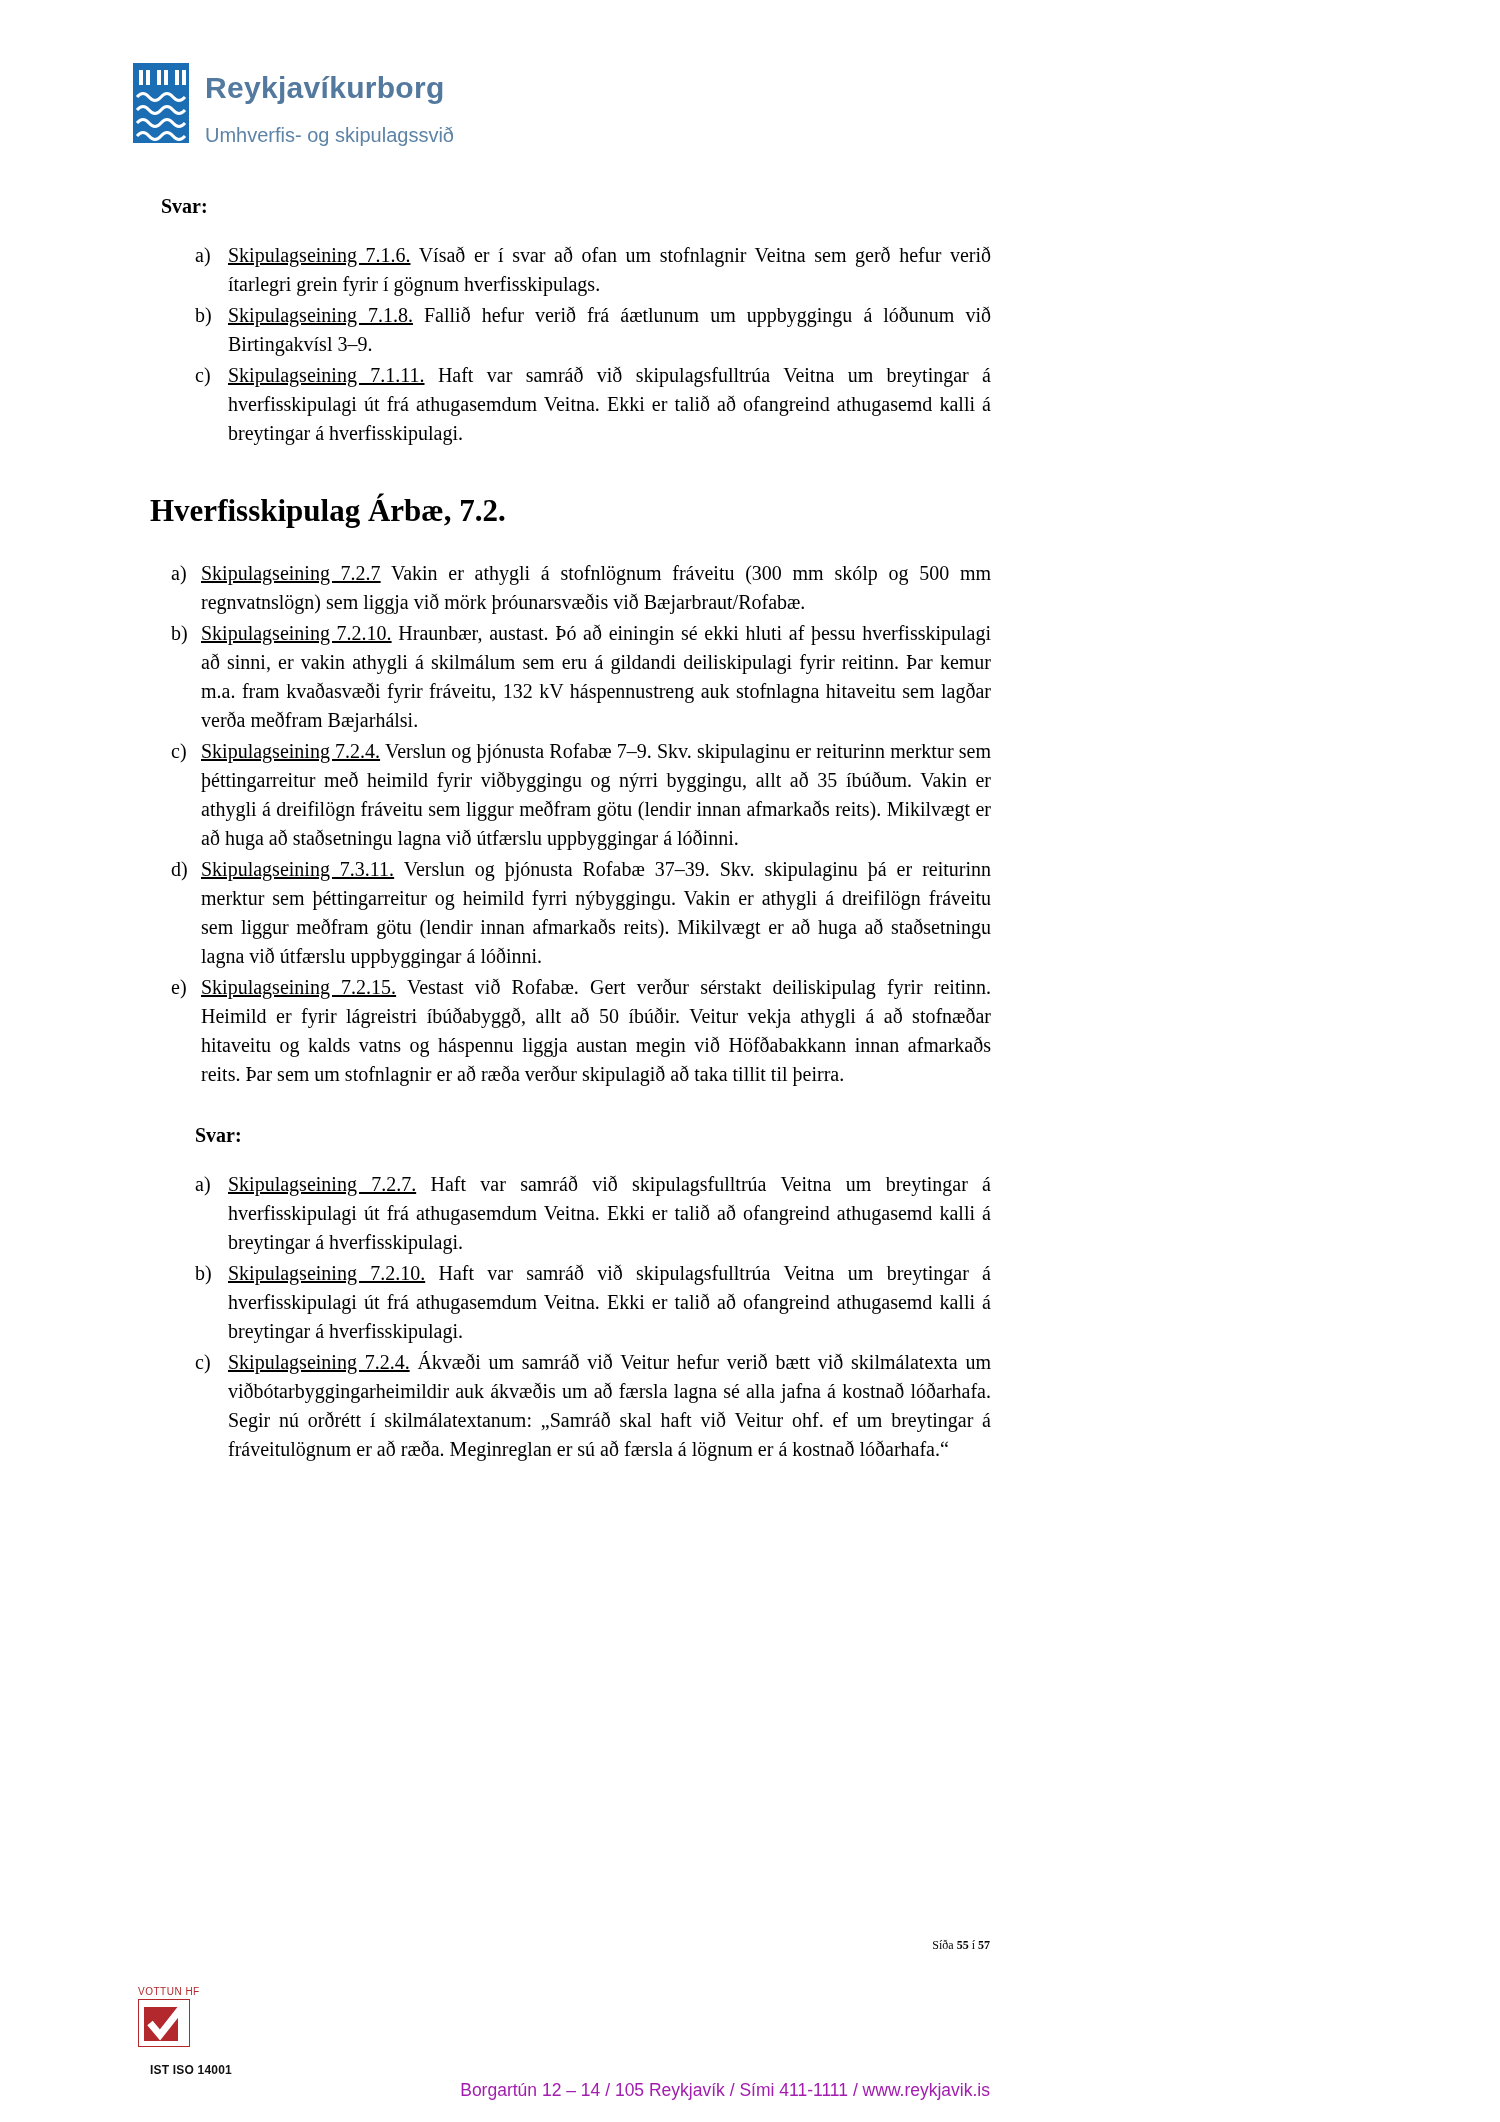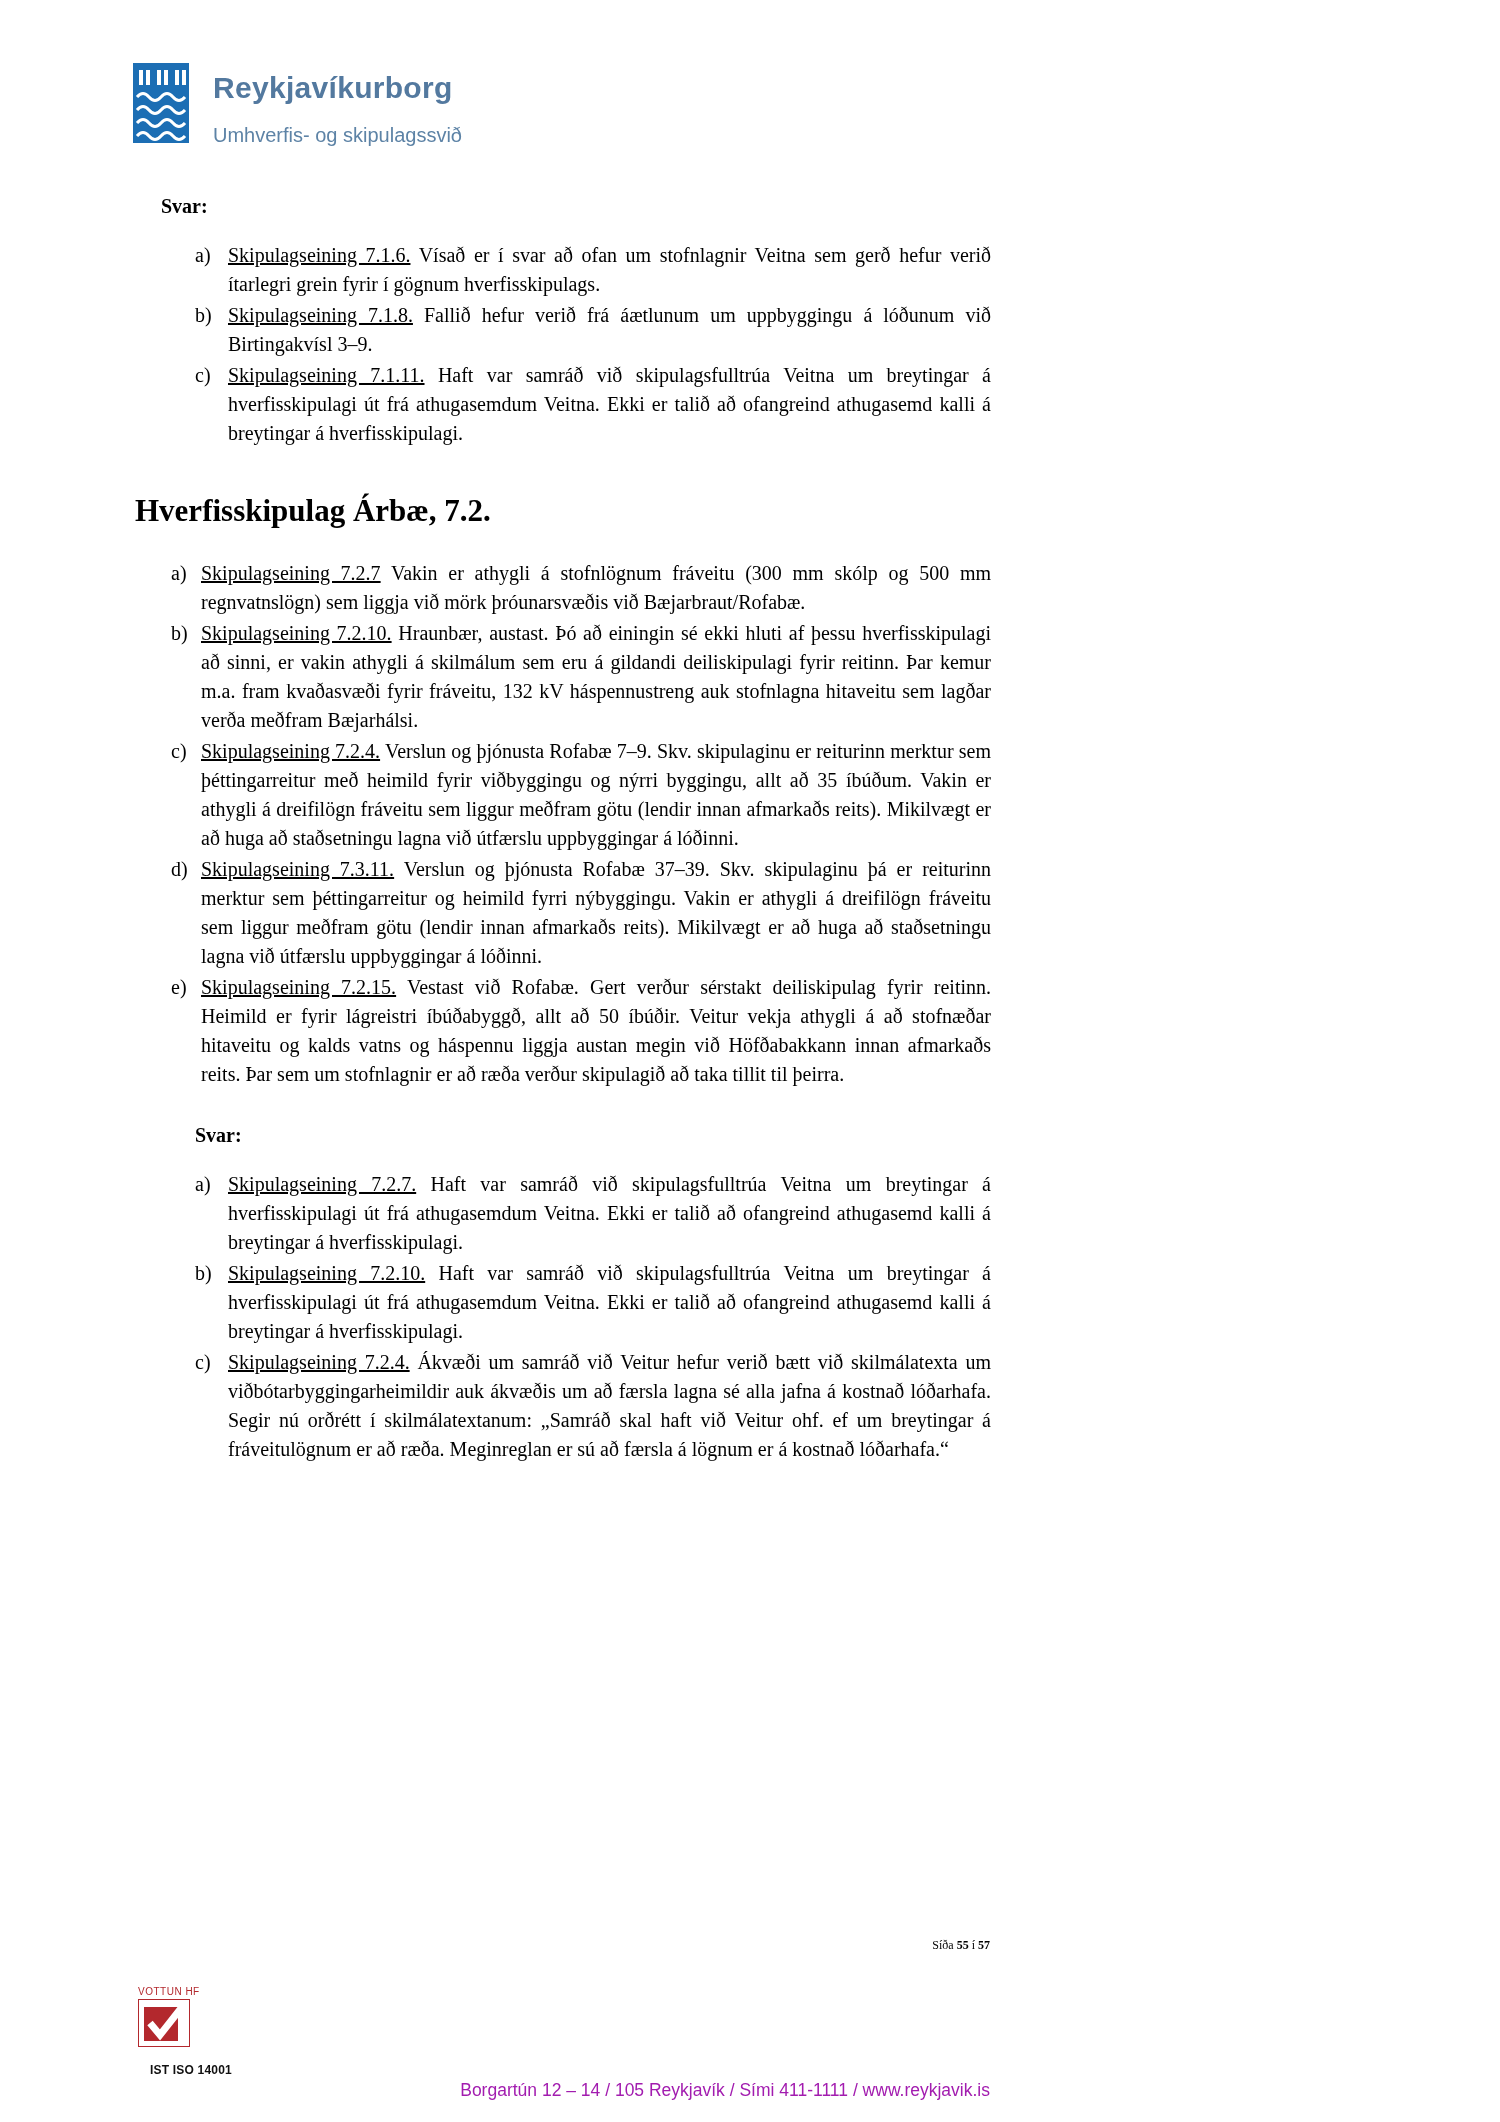--- a/index.html
+++ b/index.html
@@ -13,21 +13,21 @@
     overflow: hidden;
   }
 
   
   .doc-header {
     position: absolute;
     top: 63px;
     left: 133px;
     display: flex;
     align-items: flex-start;
-    gap: 24px;
+    gap: 16px;
   }
   .logo-svg { display: block; }
   .org { padding-top: 8px; font-family: "Liberation Sans", sans-serif; }
   .org-name { font-size: 30px; font-weight: bold; color: #53799f; letter-spacing: 0.3px; }
   .org-dept { font-size: 20px; color: #5d83a6; margin-top: 19px; }
 
   
   .doc-body {
     position: absolute;
     top: 160px;
@@ -51,21 +51,21 @@
 
   .list-a { padding-left: 60px; }
   .list-a .letter { width: 33px; }
   .list-b { padding-left: 36px; }
   .list-b .letter { width: 30px; }
 
   .section-heading {
     font-size: 31px;
     font-weight: bold;
     line-height: 1.2;
-    margin: 44px 0 30px 0;
+    margin: 44px 0 30px 15px;
   }
 
   
   .page-number {
     position: absolute;
     top: 1938px;
     right: 510px;
     font-size: 12px;
   }
   .cert {

